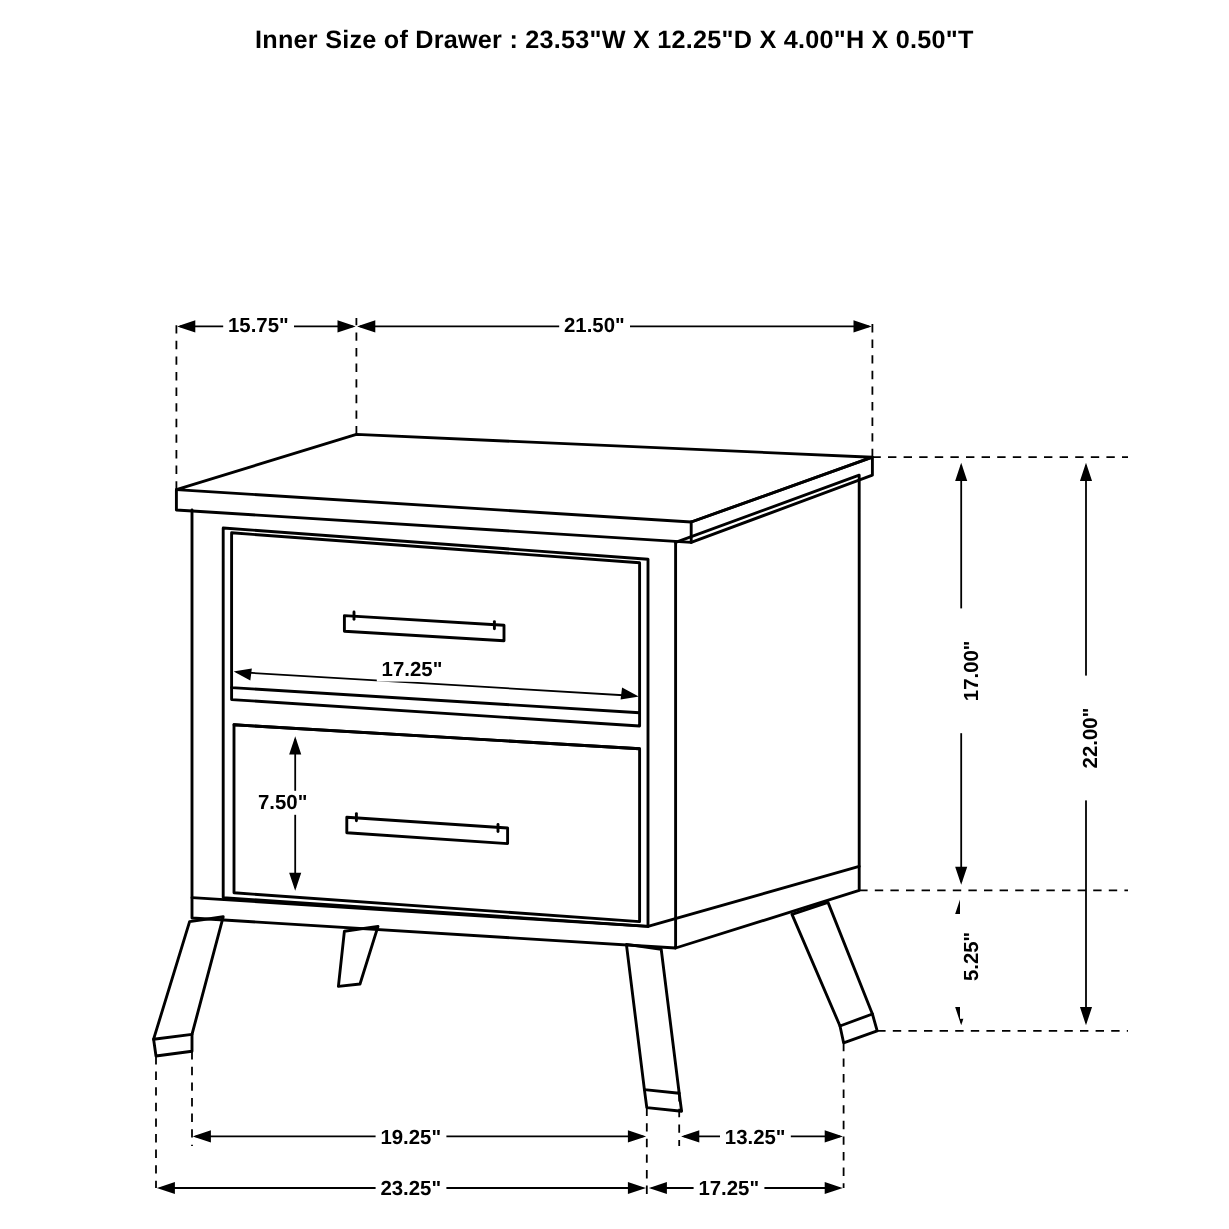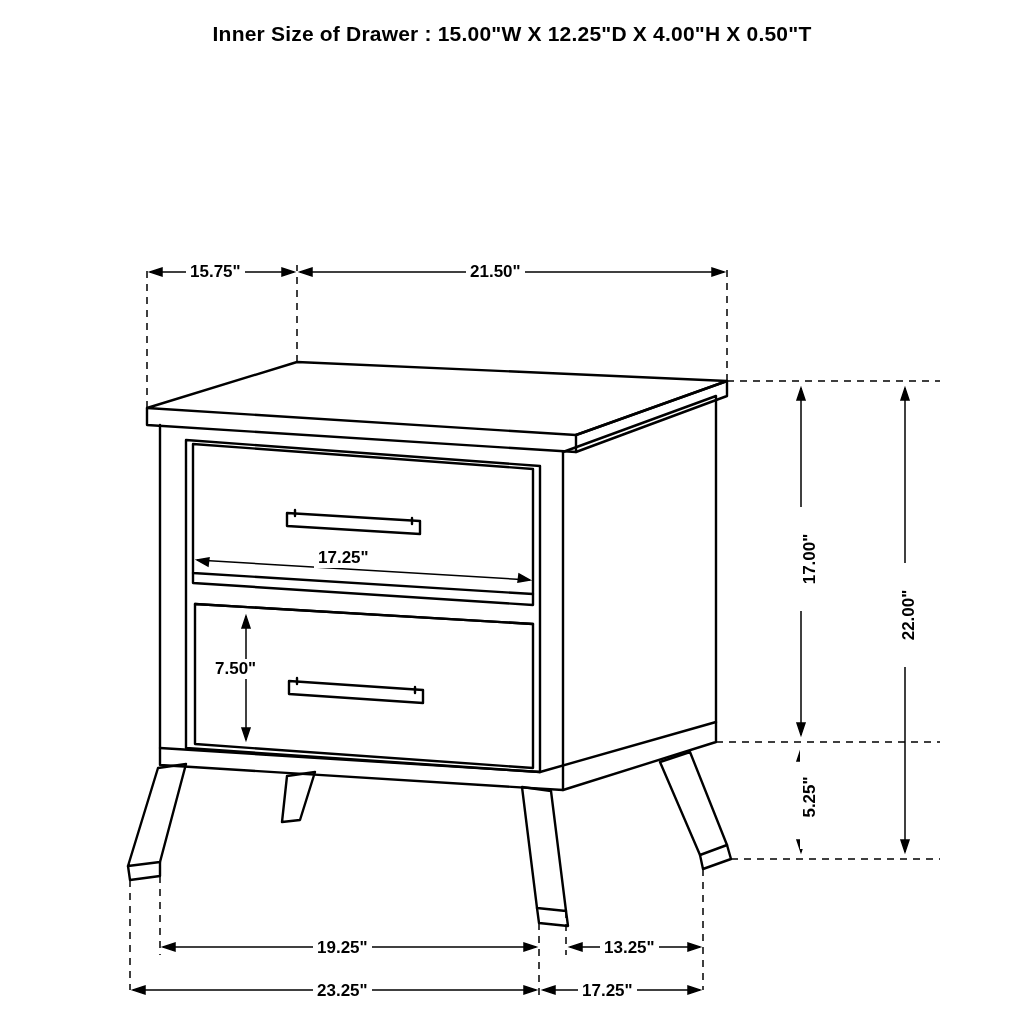--- a/index.html
+++ b/index.html
@@ -45,21 +45,21 @@
   .dim-label.vert {
     transform: rotate(-90deg);
     transform-origin: center center;
   }
 </style>
 </head>
 <body>
 
 <div class="page">
 
-  <div class="title">Inner Size of Drawer : 15.00"W X 12.25"D X 4.00"H X 0.50"T</div>
+  <div class="title">Inner Size of Drawer : 23.53"W X 12.25"D X 4.00"H X 0.50"T</div>
 
   <svg class="diagram" viewBox="0 0 1024 1024">
 
     <g fill="none" stroke="#000000" stroke-width="2.4" stroke-linejoin="round" stroke-linecap="round">
 
       <path d="M 147 408 L 297 362 L 727 381 L 576 435 Z"></path>
 
       <path d="M 147 408 L 147 425 L 576 452 L 576 435"></path>
       <path d="M 576 435 L 727 381 L 727 396 L 576 452"></path>
 

